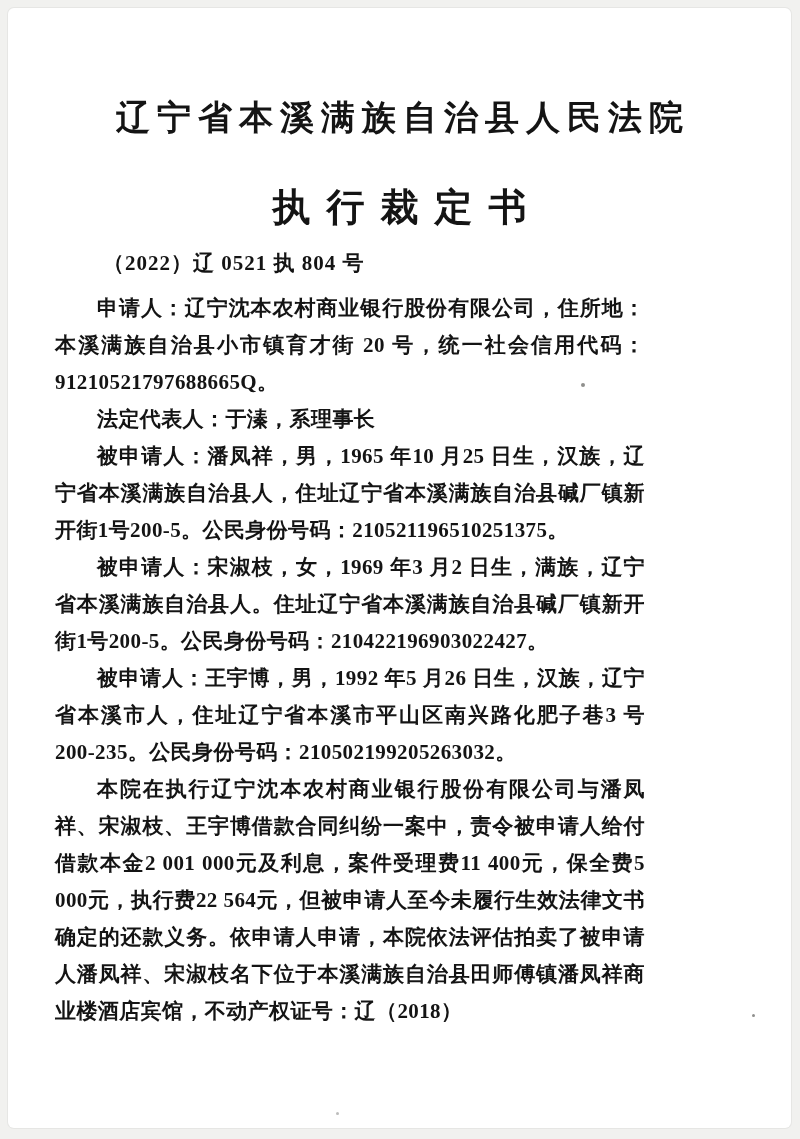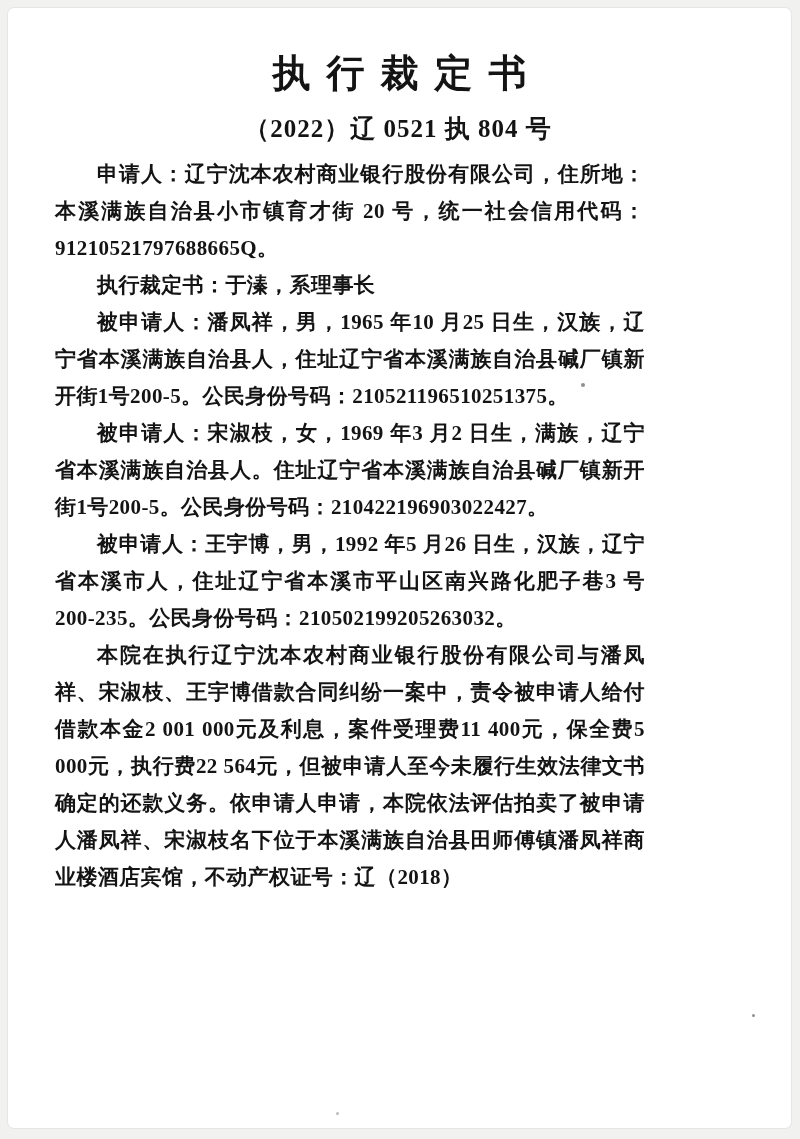--- a/index.html
+++ b/index.html
@@ -42,22 +42,22 @@
     font-size: 38px;
     line-height: 50px;
     font-weight: 700;
     letter-spacing: 16px;
     text-indent: 16px;
     white-space: nowrap;
   }
   .case-number {
     width: 590px;
     margin: 16px 12px 0 95px;
-    text-align: center;
-    font-size: 25px;
+    text-align: left;
+    font-size: 21px;
     line-height: 30px;
     font-weight: 600;
     letter-spacing: 1px;
   }
   .doc-body {
     width: 590px;
     margin: 12px 0 0 47px;
     font-size: 21px;
     line-height: 37px;
     font-weight: 600;
@@ -75,28 +75,29 @@
   }
   .speck-1 { left: 573px; top: 375px; width: 4px; height: 4px; }
   .speck-2 { left: 744px; top: 1006px; width: 3px; height: 3px; }
   .speck-3 { left: 328px; top: 1104px; width: 3px; height: 3px; opacity: .6; }
 </style>
 </head>
 <body>
 
 <div class="page">
 
+  <div class="court-name">辽宁省本溪满族自治县人民法院</div>
 
   <div class="doc-title">执行裁定书</div>
 
   <div class="case-number">（2022）辽 0521 执 804 号</div>
 
   <div class="doc-body">
     <p>申请人：辽宁沈本农村商业银行股份有限公司，住所地：本溪满族自治县小市镇育才街 20 号，统一社会信用代码：91210521797688665Q。</p>
-    <p>执行裁定书：于溱，系理事长</p>
+    <p>法定代表人：于溱，系理事长</p>
     <p>被申请人：潘凤祥，男，1965 年10 月25 日生，汉族，辽宁省本溪满族自治县人，住址辽宁省本溪满族自治县碱厂镇新开街1号200-5。公民身份号码：210521196510251375。</p>
     <p>被申请人：宋淑枝，女，1969 年3 月2 日生，满族，辽宁省本溪满族自治县人。住址辽宁省本溪满族自治县碱厂镇新开街1号200-5。公民身份号码：210422196903022427。</p>
     <p>被申请人：王宇博，男，1992 年5 月26 日生，汉族，辽宁省本溪市人，住址辽宁省本溪市平山区南兴路化肥子巷3 号200-235。公民身份号码：210502199205263032。</p>
     <p>本院在执行辽宁沈本农村商业银行股份有限公司与潘凤祥、宋淑枝、王宇博借款合同纠纷一案中，责令被申请人给付借款本金2 001 000元及利息，案件受理费11 400元，保全费5 000元，执行费22 564元，但被申请人至今未履行生效法律文书确定的还款义务。依申请人申请，本院依法评估拍卖了被申请人潘凤祥、宋淑枝名下位于本溪满族自治县田师傅镇潘凤祥商业楼酒店宾馆，不动产权证号：辽（2018）</p>
   </div>
 
   <span class="speck speck-1"></span>
   <span class="speck speck-2"></span>
   <span class="speck speck-3"></span>
 </div>

